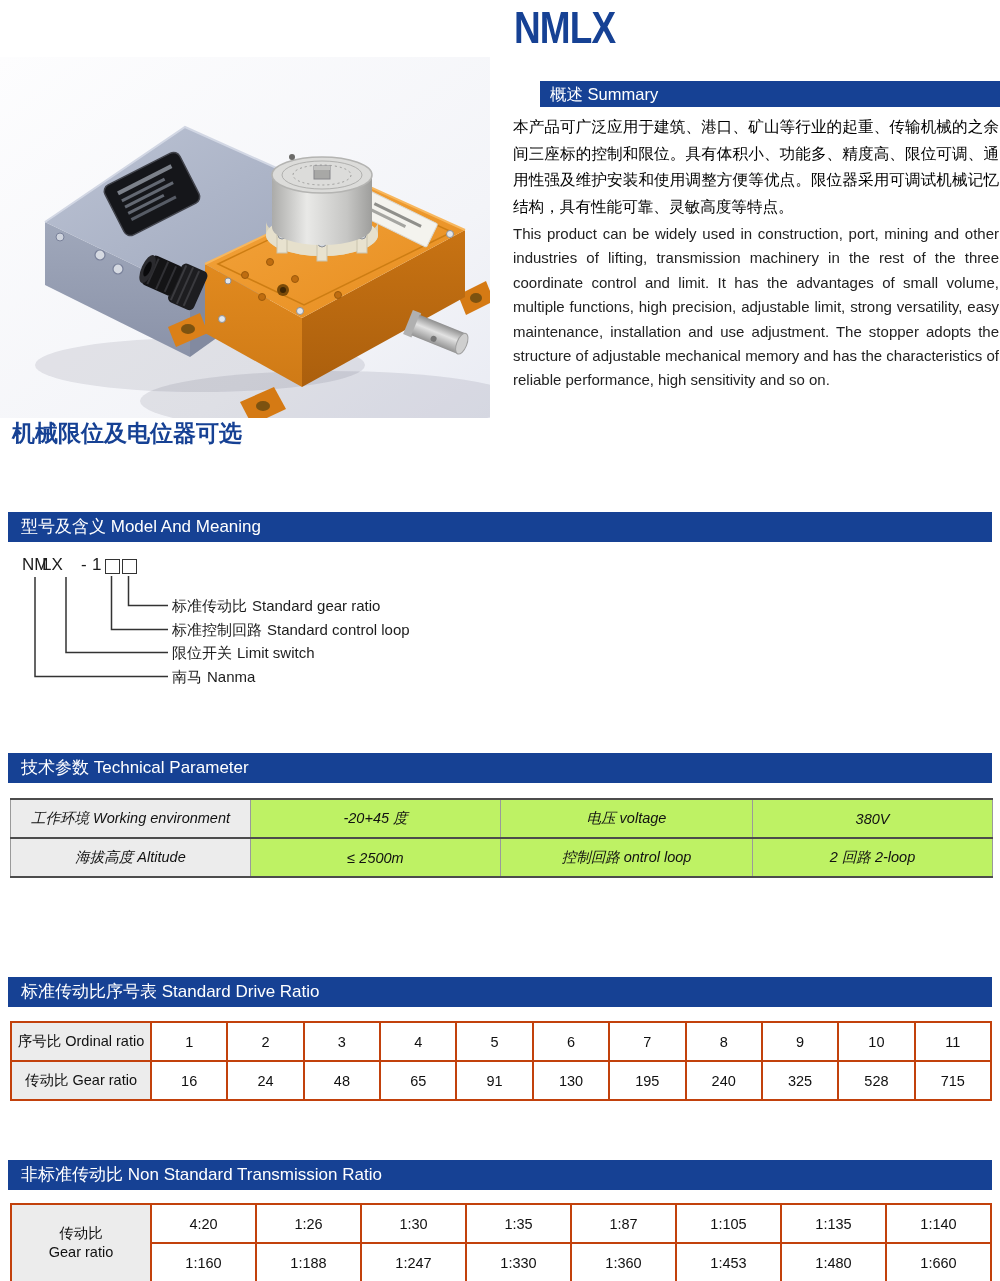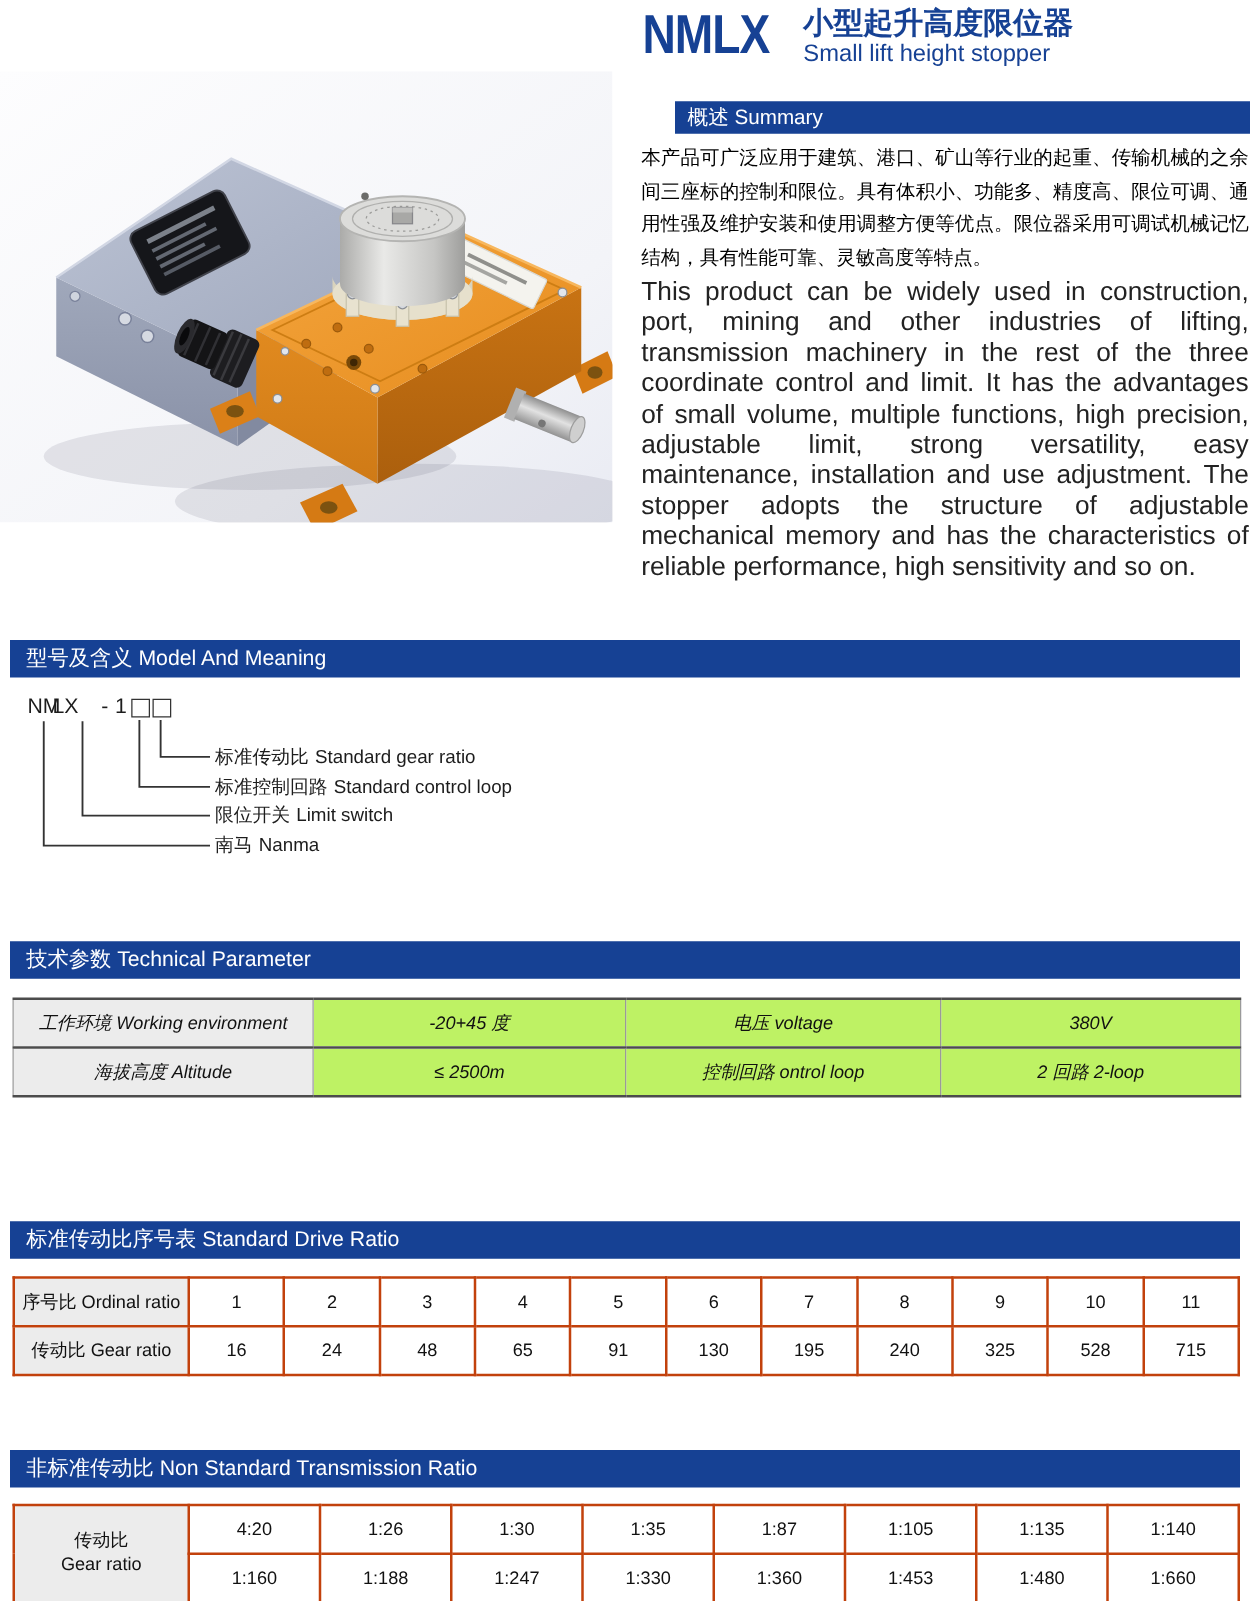--- a/index.html
+++ b/index.html
@@ -23,21 +23,21 @@
   
   .banner{
     background:#164194;color:#fff;font-size:17px;line-height:30px;height:30px;
     padding-left:13px;white-space:nowrap;overflow:hidden;
   }
   .banner.sm{height:26px;line-height:26px;font-size:16.5px;padding-left:10px;}
 
   
   .para{width:486px;text-align:justify;}
   .para.zh{font-size:15.6px;line-height:26.5px;color:#000;}
-  .para.en{font-size:21px;line-height:24.4px;color:#222;}
+  .para.en{font-size:15px;line-height:24.4px;color:#222;}
 
   
   .cap-zh{font-size:23px;font-weight:bold;color:#164194;line-height:1.2;}
   .cap-en{font-size:17.5px;color:#164194;line-height:1.35;margin-top:3px;}
 
   
   .model-wrap{left:22px;top:556px;width:620px;height:140px;}
   .code-part{position:absolute;top:0;font-size:17px;color:#1c1c1c;line-height:18px;}
   .code-box{position:absolute;top:3px;width:13px;height:13px;border:1.5px solid #333;}
   .model-label{position:absolute;left:150px;font-size:15px;color:#1c1c1c;line-height:19px;white-space:nowrap;}
@@ -191,31 +191,28 @@
     <rect x="0" y="-13" width="9" height="26" fill="#b0b0b0"></rect>
     <rect x="8" y="-11" width="50" height="22" fill="url(#shaft)"></rect>
     <ellipse cx="58" cy="0" rx="5" ry="11" fill="#cfcfcf" stroke="#9e9e9e"></ellipse>
     <circle cx="30" cy="6" r="3" fill="#767676"></circle>
   </g>
 </svg>
 </div>
 
 <div class="abs brand">
   <div class="logo">NMLX</div>
-  <div class="brand-titles">
-    <div class="title-zh">小型起升高度限位器</div>
-    <div class="title-en">Small lift height stopper</div>
-  </div>
 </div>
 
 <div class="abs banner sm" style="left:540px;top:81px;width:553px;">概述 Summary</div>
 <div class="abs para zh" style="left:513px;top:114px;">本产品可广泛应用于建筑、港口、矿山等行业的起重、传输机械的之余间三座标的控制和限位。具有体积小、功能多、精度高、限位可调、通用性强及维护安装和使用调整方便等优点。限位器采用可调试机械记忆结构，具有性能可靠、灵敏高度等特点。</div>
 <div class="abs para en" style="left:513px;top:222px;">This product can be widely used in construction, port, mining and other industries of lifting, transmission machinery in the rest of the three coordinate control and limit. It has the advantages of small volume, multiple functions, high precision, adjustable limit, strong versatility, easy maintenance, installation and use adjustment. The stopper adopts the structure of adjustable mechanical memory and has the characteristics of reliable performance, high sensitivity and so on.</div>
 
 <div class="abs" style="left:12px;top:420px;width:480px;">
+  <div class="cap-zh">机械限位及电位器可选</div>
 </div>
 
 <div class="abs banner" style="left:8px;top:512px;width:984px;">型号及含义 Model And Meaning</div>
 
 <div class="abs model-wrap">
   <span class="code-part" style="left:0;">NM</span>
   <span class="code-part" style="left:20px;">LX</span>
   <span class="code-part" style="left:59px;">-</span>
   <span class="code-part" style="left:70px;">1</span>
   <span class="code-box" style="left:83px;"></span>

